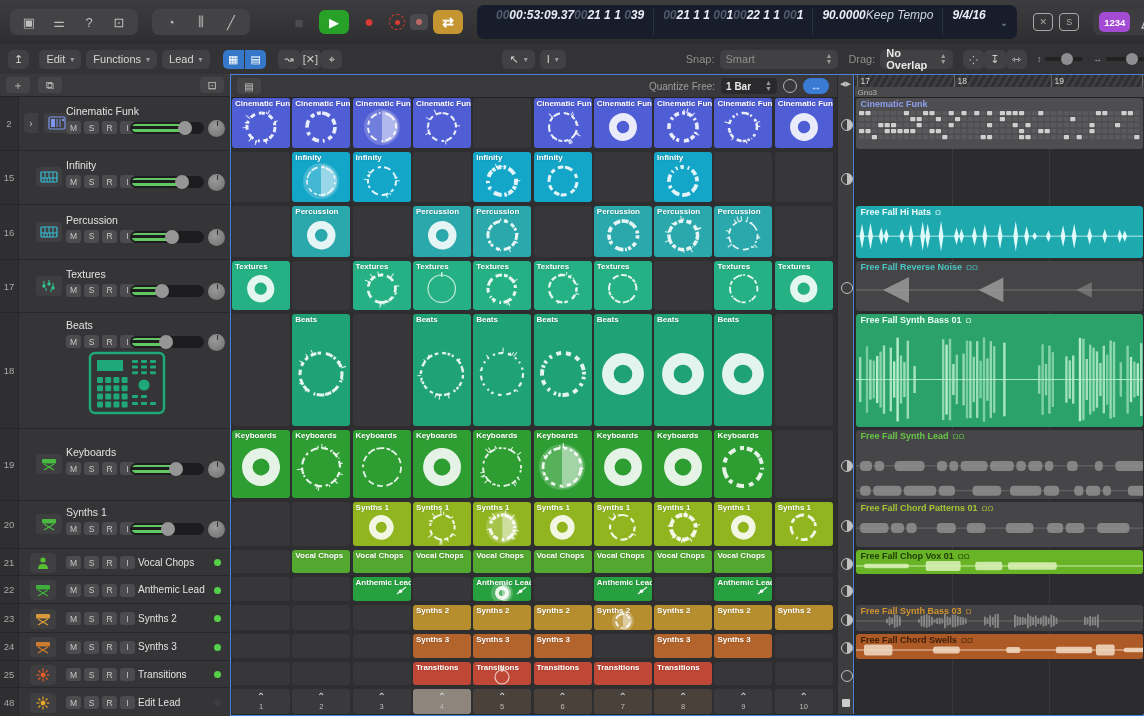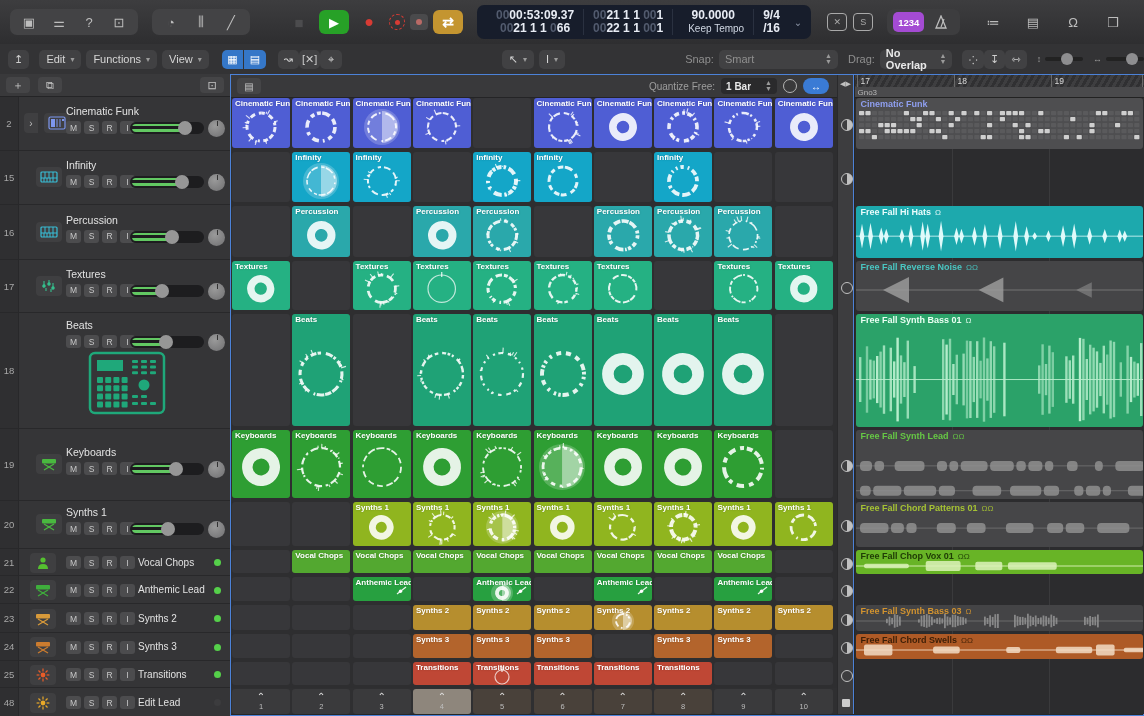--- a/index.html
+++ b/index.html
@@ -19,26 +19,26 @@
   .tr-rec{color:#d83b34;font-size:16px;}
   .tr-cap{color:#d83b34;width:14px;height:14px;border:1.5px dashed #d83b34;border-radius:50%;
     display:flex;align-items:center;justify-content:center;}
   .tr-cap i{width:5px;height:5px;border-radius:50%;background:#d83b34;}
   .tr-mini{width:18px;height:16px;background:#4a4a4c;border-radius:4px;display:flex;align-items:center;justify-content:center;}
   .tr-mini i{width:6px;height:6px;border-radius:50%;background:#b96a66;}
   .tr-cycle{background:#c49530;color:#fff;font-size:14px;font-weight:bold;}
   
   .lcd{margin-left:14px;height:34px;background:#171d2b;border-radius:7px;display:flex;align-items:center;
     padding:0 4px 0 10px;color:#e8ecf4;}
-  .lcd-sec{display:flex;flex-direction:column;justify-content:space-between;padding:0 9px;height:26px;
-    border-right:1px solid #2a3140;}
+  .lcd-sec{display:flex;flex-direction:row;justify-content:space-between;padding:0 9px;height:26px;
+    border-right:1px solid #2a3140;font-style:italic;}
   .lcd-sec:last-of-type{border-right:none;}
   .lcd-row{font-size:12px;font-weight:bold;line-height:13px;white-space:pre;text-align:center;}
   .lcd-row .dim{color:#525b6e;}
-  .lcd small{font-weight:normal;font-size:10px;color:#cfd6e2;margin-left:6px;}
+  .lcd small{font-weight:normal;font-size:12px;color:#cfd6e2;}
   .lcd-chev{color:#8a93a5;font-size:10px;padding:0 5px;}
   .sq-ic{width:18px;height:16px;border:1.2px solid #a9a9a9;border-radius:4px;font-size:9px;color:#a9a9a9;
     display:flex;align-items:center;justify-content:center;}
   .badge1234{background:#a44bd3;color:#fff;font-size:9.5px;font-weight:bold;border-radius:5px;
     height:20px;padding:0 5px;display:flex;align-items:center;}
   .spacer{flex:1;}
   
   .tb2{position:absolute;left:0;top:44px;width:1144px;height:30px;background:#333335;
     border-bottom:1px solid #232323;display:flex;align-items:center;font-size:11px;}
   .menu{background:#414143;border-radius:5px;height:19px;display:flex;align-items:center;
@@ -139,21 +139,21 @@
           <i></i>
         </span>
       <span class="tr-mini">
           <i></i>
         </span>
       <span class="tr-btn tr-cycle">⇄</span>
     </div>
     <div class="lcd" id="lcd">
       <div class="lcd-sec">
           <div class="lcd-row"><span class="dim">00</span><span>00:53:09.37</span></div>
-          <div class="lcd-row"><span class="dim">00</span><span>21 1 1 </span><span class="dim">0</span><span>66</span></div>
+          <div class="lcd-row"><span class="dim">00</span><span>21 1 1 </span><span class="dim">0</span><span>39</span></div>
         </div>
         <div class="lcd-sec">
           <div class="lcd-row"><span class="dim">00</span><span>21 1 1 </span><span class="dim">00</span><span>1</span></div>
           <div class="lcd-row"><span class="dim">00</span><span>22 1 1 </span><span class="dim">00</span><span>1</span></div>
         </div>
         <div class="lcd-sec">
           <div class="lcd-row"><span>90.0000</span></div>
           <div class="lcd-row"><small>Keep Tempo</small></div>
         </div>
         <div class="lcd-sec">
@@ -188,21 +188,21 @@
     <span class="vbtn" style="margin:0 10px 0 8px">↥</span>
     <span class="menu">
         <span>Edit</span>
         <span class="chev">▾</span>
       </span>
     <span class="menu">
         <span>Functions</span>
         <span class="chev">▾</span>
       </span>
     <span class="menu">
-        <span>View</span>
+        <span>Lead</span>
         <span class="chev">▾</span>
       </span>
     <span class="vbtn blue" style="margin-left:8px;border-radius:5px 0 0 5px">▦</span>
     <span class="vbtn blue" style="border-radius:0 5px 5px 0;margin-left:1px">▤</span>
     <span class="vbtn" style="margin-left:12px">↝</span>
     <span class="vbtn">[✕]</span>
     <span class="vbtn">⌖</span>
     <span class="menu" style="margin-left:160px">
         <span>↖</span>
         <span class="chev">▾</span>

